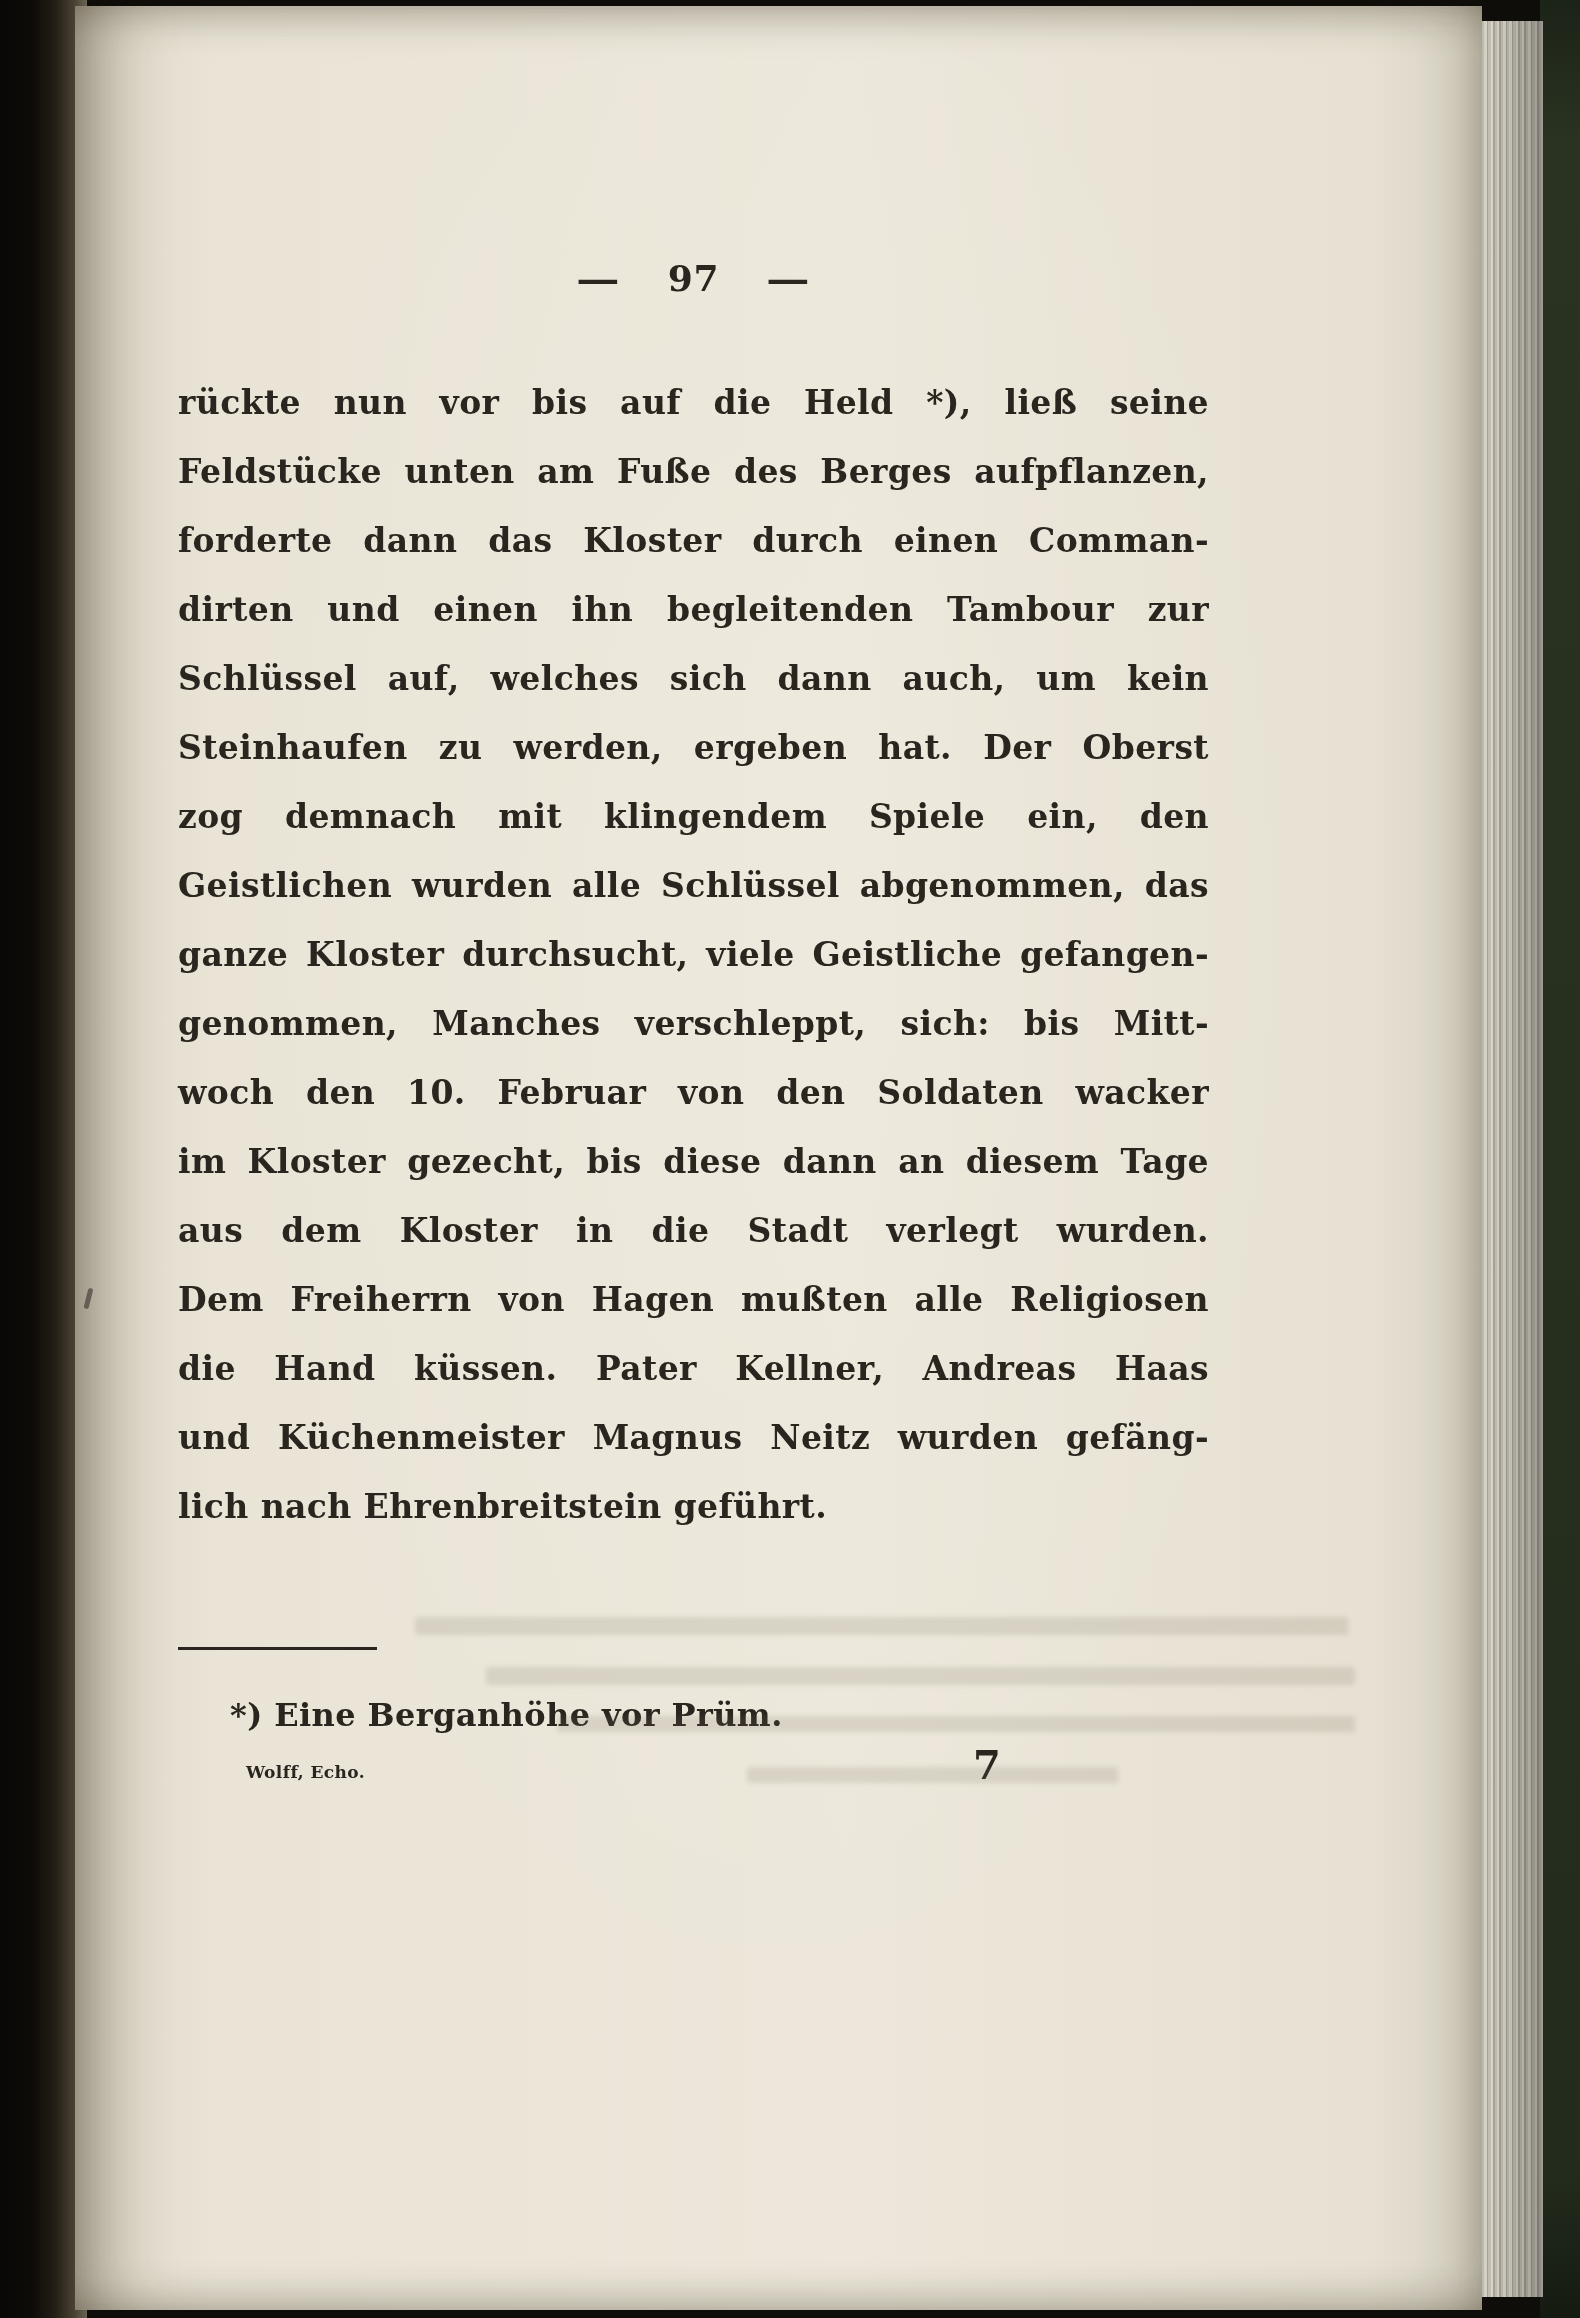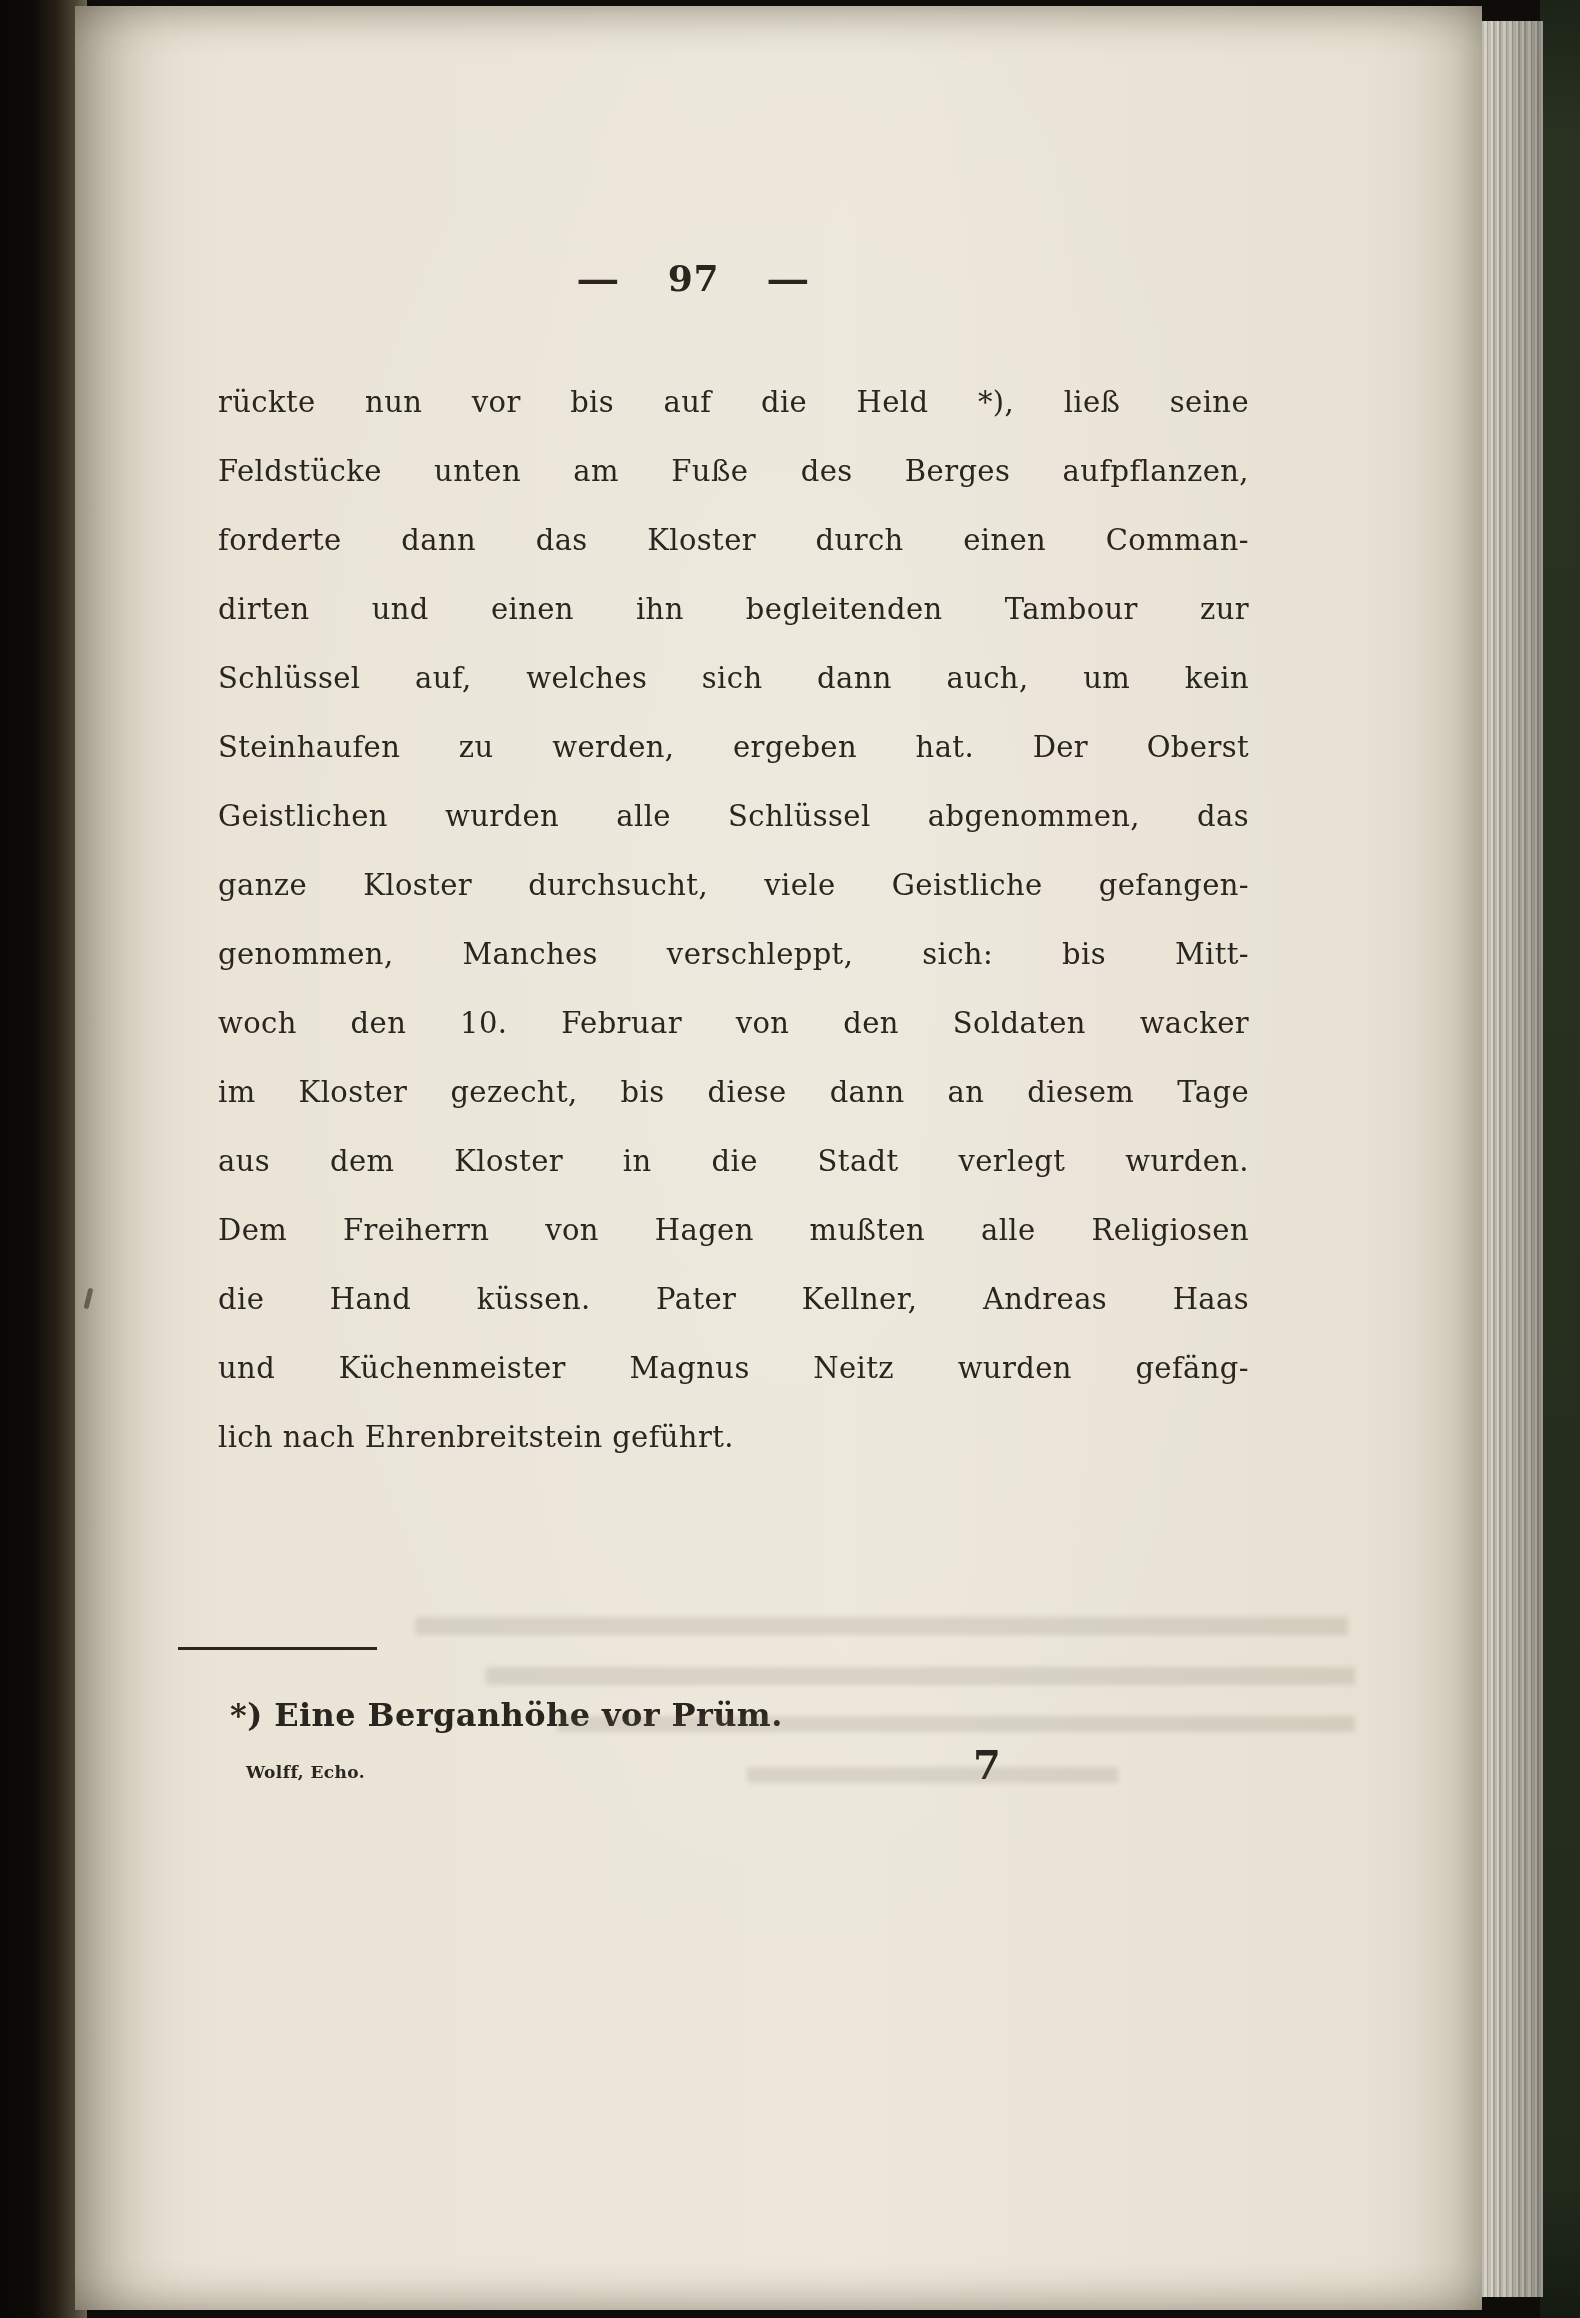--- a/index.html
+++ b/index.html
@@ -72,24 +72,23 @@
     font-size: 36px;
     font-weight: bold;
     letter-spacing: 0.8px;
   }
   .page-number-row .dash { transform: scaleX(1.2); }
   .body-text {
     position: absolute;
     top: 362px;
     left: 103px;
     width: 1031px;
-    font-size: 29px;
-    font-weight: normal;
+    font-size: 33px;
+    font-weight: bold;
     letter-spacing: 0.4px;
-    margin-left: 40px;
   }
   .line {
     line-height: 69px;
     height: 69px;
     text-align: justify;
     text-align-last: justify;
     white-space: nowrap;
   }
   .line.last {
     text-align-last: left;
@@ -164,20 +163,21 @@
       <span class="dash">—</span>
     </div>
 
     <div class="body-text">
       <div class="line">rückte nun vor bis auf die Held *), ließ seine</div>
       <div class="line">Feldstücke unten am Fuße des Berges aufpflanzen,</div>
       <div class="line">forderte dann das Kloster durch einen Comman-</div>
       <div class="line">dirten und einen ihn begleitenden Tambour zur</div>
       <div class="line">Schlüssel auf, welches sich dann auch, um kein</div>
       <div class="line">Steinhaufen zu werden, ergeben hat.  Der Oberst</div>
+      <div class="line">zog demnach mit klingendem Spiele ein, den</div>
       <div class="line">Geistlichen wurden alle Schlüssel abgenommen, das</div>
       <div class="line">ganze Kloster durchsucht, viele Geistliche gefangen-</div>
       <div class="line">genommen, Manches verschleppt, sich: bis Mitt-</div>
       <div class="line">woch den 10. Februar von den Soldaten wacker</div>
       <div class="line">im Kloster gezecht, bis diese dann an diesem Tage</div>
       <div class="line">aus dem Kloster in die Stadt verlegt wurden.</div>
       <div class="line">Dem Freiherrn von Hagen mußten alle Religiosen</div>
       <div class="line">die Hand küssen.  Pater Kellner, Andreas Haas</div>
       <div class="line">und Küchenmeister Magnus Neitz wurden gefäng-</div>
       <div class="line last">lich nach Ehrenbreitstein geführt.</div>

